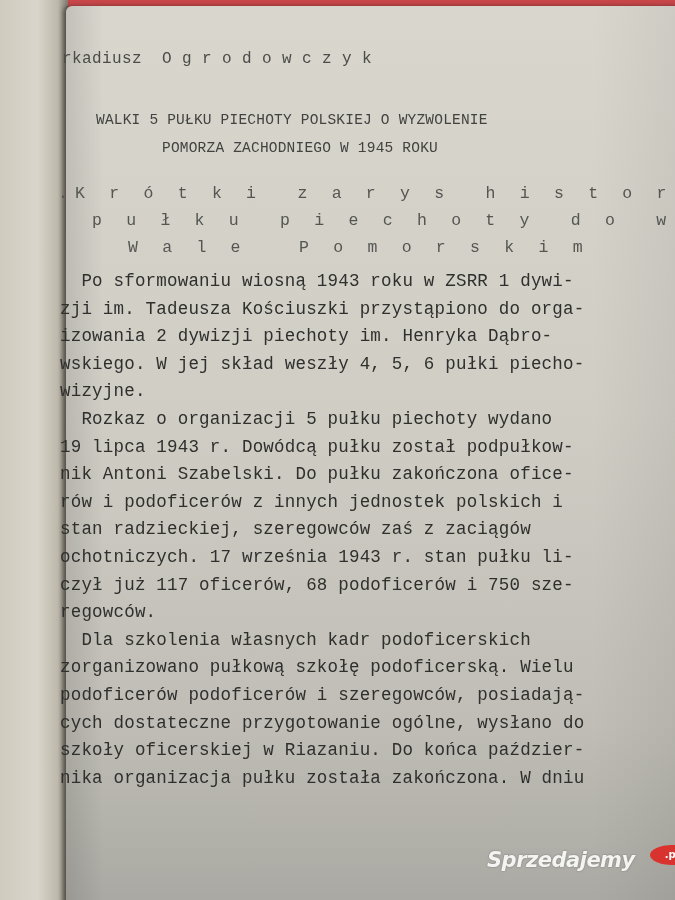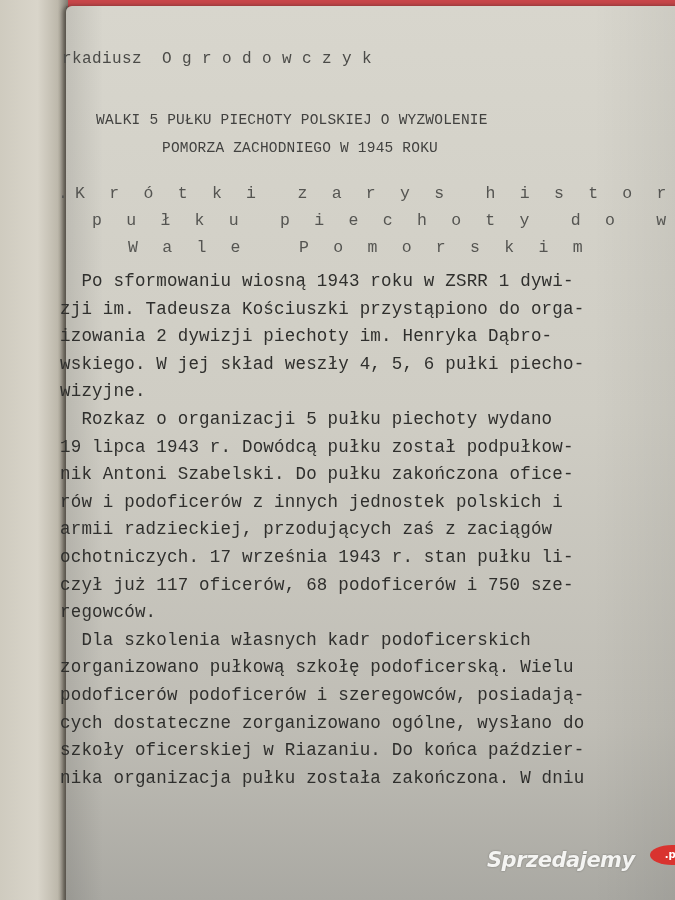--- a/index.html
+++ b/index.html
@@ -134,26 +134,26 @@
 <div class="body-text">
   <span class="line">  Po sformowaniu wiosną 1943 roku w ZSRR 1 dywi-</span>
   <span class="line">zji im. Tadeusza Kościuszki przystąpiono do orga-</span>
   <span class="line">izowania 2 dywizji piechoty im. Henryka Dąbro-</span>
   <span class="line">wskiego. W jej skład weszły 4, 5, 6 pułki piecho-</span>
   <span class="line">wizyjne.</span>
   <span class="line">  Rozkaz o organizacji 5 pułku piechoty wydano</span>
   <span class="line">19 lipca 1943 r. Dowódcą pułku został podpułkow-</span>
   <span class="line">nik Antoni Szabelski. Do pułku zakończona ofice-</span>
   <span class="line">rów i podoficerów z innych jednostek polskich i</span>
-  <span class="line">armii radzieckiej, przodujących zaś z zaciągów</span>
+  <span class="line">stan radzieckiej, szeregowców zaś z zaciągów</span>
   <span class="line">ochotniczych. 17 września 1943 r. stan pułku li-</span>
   <span class="line">czył już 117 oficerów, 68 podoficerów i 750 sze-</span>
   <span class="line">regowców.</span>
   <span class="line">  Dla szkolenia własnych kadr podoficerskich</span>
   <span class="line">zorganizowano pułkową szkołę podoficerską. Wielu</span>
   <span class="line">podoficerów podoficerów i szeregowców, posiadają-</span>
-  <span class="line">cych dostateczne zorganizowano ogólne, wysłano do</span>
+  <span class="line">cych dostateczne przygotowanie ogólne, wysłano do</span>
   <span class="line">szkoły oficerskiej w Riazaniu. Do końca paździer-</span>
   <span class="line">nika organizacja pułku została zakończona. W dniu</span>
 </div>
 
 <div class="watermark">Sprzedajemy</div>
 <div class="wm-badge">.pl</div>
 
 </body></html>

